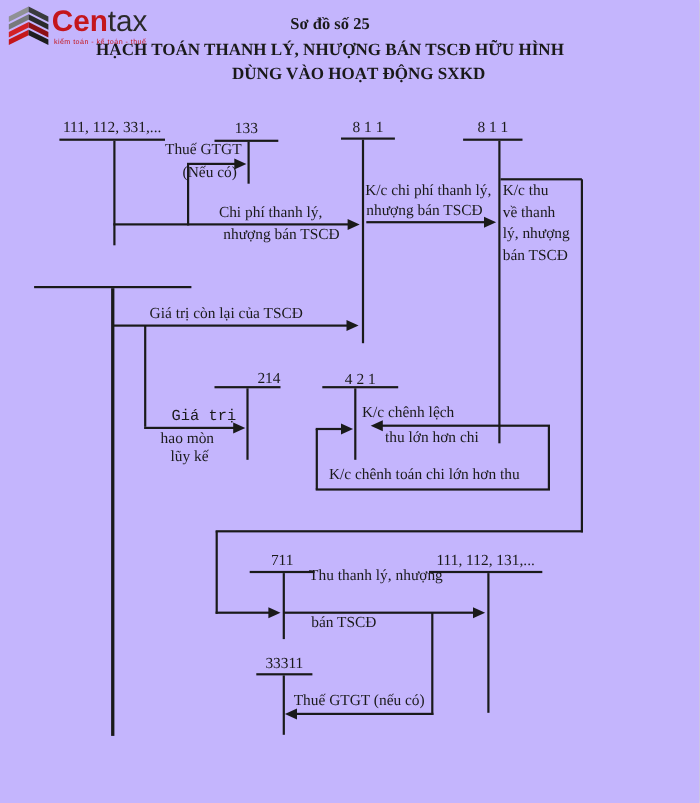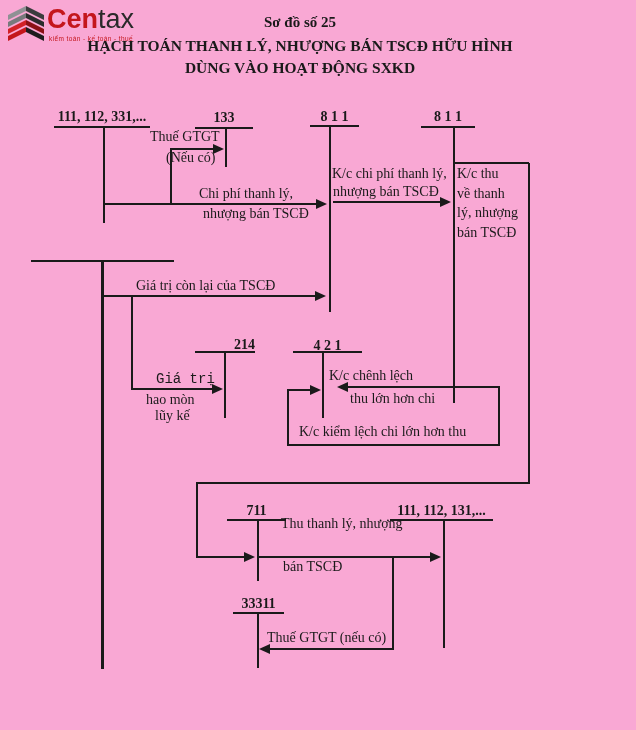--- a/index.html
+++ b/index.html
@@ -1,26 +1,26 @@
 <!DOCTYPE html>
 <html><head>
 <meta charset="utf-8">
 <style>
   html,body{margin:0;padding:0;background:#e8e8e8;}
   .page{
-    position:relative;width:636px;height:730px;background:#f9a8d4;
+    position:relative;width:636px;height:730px;background:#c4b5fd;
     font-family:"Liberation Serif", serif;color:#1a1a1a;overflow:hidden;
     box-shadow:0 0 4px rgba(0,0,0,.25);
   }
   .hl{position:absolute;height:2px;background:#1a1a1a;}
   .vl{position:absolute;width:2px;background:#1a1a1a;}
   .ah{position:absolute;width:0;height:0;border-top:5px solid transparent;border-bottom:5px solid transparent;}
   .ah.r{border-left:11px solid #1a1a1a;}
   .ah.l{border-right:11px solid #1a1a1a;}
-  .acct{position:absolute;font-weight:bold;font-size:14px;text-align:center;white-space:nowrap;}
+  .acct{position:absolute;font-weight:normal;font-size:14px;text-align:center;white-space:nowrap;}
   .txt{position:absolute;font-size:14px;white-space:nowrap;line-height:16px;}
   .hdr{position:absolute;left:0;width:600px;text-align:center;font-weight:bold;white-space:nowrap;}
   .brand{position:absolute;left:47px;top:4px;font-family:"Liberation Sans",sans-serif;font-size:27px;line-height:30px;white-space:nowrap;}
   .brand .cen{color:#c4161c;font-weight:800;}
   .brand .tax{color:#2a2a2a;font-weight:400;}
   .tagline{position:absolute;left:49px;top:35px;font-family:"Liberation Sans",sans-serif;font-size:6.5px;color:#c4161c;letter-spacing:.4px;white-space:nowrap;}
   .kcthu{position:absolute;left:457px;top:164px;width:70px;font-size:14px;line-height:19.5px;}
 </style>
 </head>
 <body>
@@ -35,21 +35,21 @@
     <polygon points="2,25 20,16 20,21 2,30" fill="#d22027"></polygon>
     <polygon points="20,16 38,25 38,30 20,21" fill="#8c1015"></polygon>
     <polygon points="2,32 20,23 20,28 2,37" fill="#c4161c"></polygon>
     <polygon points="20,23 38,32 38,37 20,28" fill="#1d1d1e"></polygon>
   </svg>
   <div class="brand"><span class="cen">Cen</span><span class="tax">tax</span></div>
   <div class="tagline">kiểm toán - kế toán - thuế</div>
 
   <div class="hdr" style="top:14px;font-size:15px;">Sơ đồ số 25</div>
   <div class="hdr" style="top:37px;font-size:15.5px;">HẠCH TOÁN THANH LÝ, NHƯỢNG BÁN TSCĐ HỮU HÌNH</div>
-  <div class="hdr" style="top:59px;font-size:15.5px;">DÙNG VÀO HOẠT ĐỘNG SXKD</div>
+  <div class="hdr" style="top:59px;font-size:15.5px;padding-left:26px;">DÙNG VÀO HOẠT ĐỘNG SXKD</div>
 
   <div class="acct" style="left:54px;top:109px;width:96px;">111, 112, 331,...</div>
   <div class="hl" style="left:54px;top:126px;width:96px;"></div>
   <div class="vl" style="left:103px;top:128px;height:95px;"></div>
 
   <div class="acct" style="left:195px;top:110px;width:58px;">133</div>
   <div class="hl" style="left:195px;top:127px;width:58px;"></div>
   <div class="vl" style="left:225px;top:129px;height:38px;"></div>
 
   <div class="acct" style="left:310px;top:109px;width:49px;">8 1 1</div>
@@ -110,21 +110,21 @@
   <div class="hl" style="left:344px;top:386px;width:156px;"></div>
   <div class="ah l" style="left:337px;top:382px;"></div>
   <div class="txt" style="left:329px;top:368px;">K/c chênh lệch</div>
   <div class="txt" style="left:330px;top:391px;margin-left:20px;">thu lớn hơn chi</div>
 
   <div class="vl" style="left:498px;top:387px;height:58px;"></div>
   <div class="hl" style="left:287px;top:444px;width:213px;"></div>
   <div class="vl" style="left:287px;top:390px;height:55px;"></div>
   <div class="hl" style="left:287px;top:389px;width:26px;"></div>
   <div class="ah r" style="left:310px;top:385px;"></div>
-  <div class="txt" style="left:299px;top:424px;">K/c kiểm lệch chi lớn hơn thu</div>
+  <div class="txt" style="left:299px;top:424px;">K/c chênh toán chi lớn hơn thu</div>
 
   <div class="hl" style="left:196px;top:482px;width:334px;"></div>
   <div class="vl" style="left:196px;top:483px;height:75px;"></div>
   <div class="hl" style="left:196px;top:556px;width:50px;"></div>
   <div class="ah r" style="left:244px;top:552px;"></div>
 
   <div class="acct" style="left:227px;top:503px;width:59px;">711</div>
   <div class="hl" style="left:227px;top:519px;width:59px;"></div>
   <div class="vl" style="left:257px;top:521px;height:60px;"></div>
 

